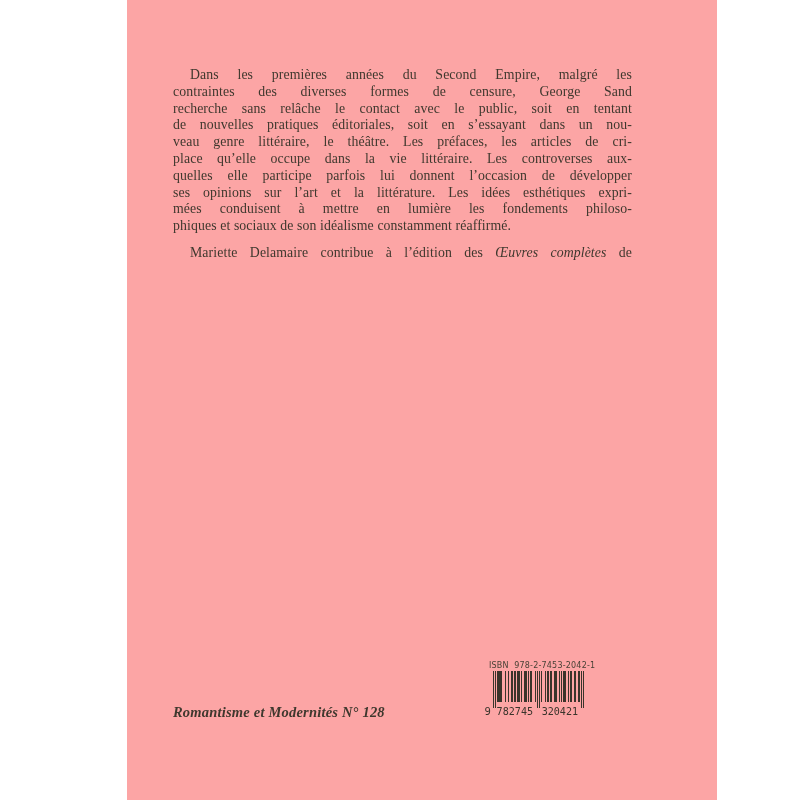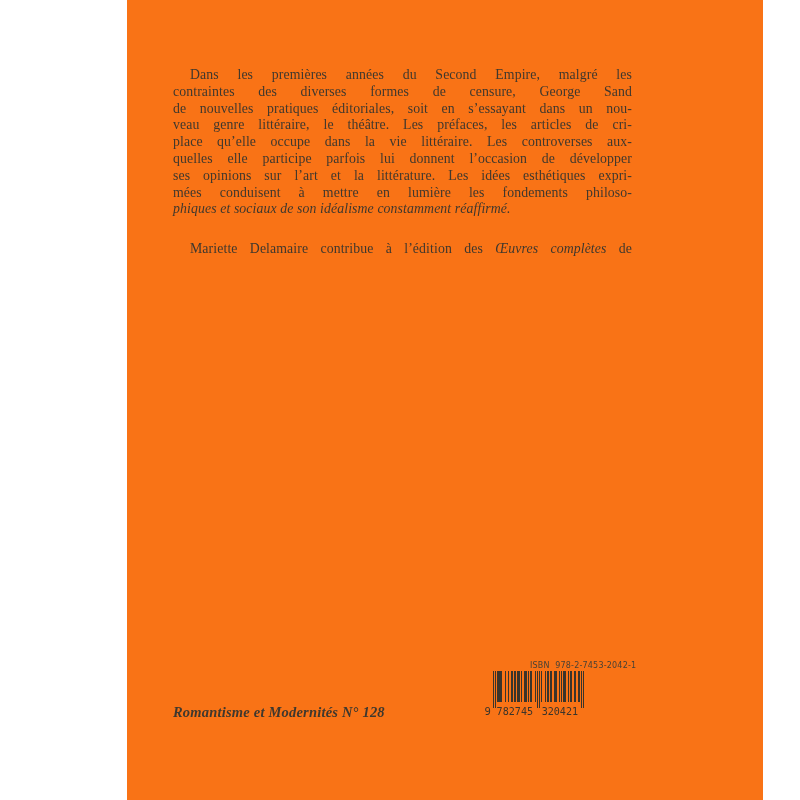--- a/index.html
+++ b/index.html
@@ -3,65 +3,66 @@
 <meta charset="utf-8">
 <style>
   html,body{margin:0;padding:0;}
   body{
     width:800px;height:800px;position:relative;
     background:#ffffff;
     font-family:"Liberation Serif","DejaVu Serif",serif;
     overflow:hidden;
   }
   .cover{
-    position:absolute;left:127px;top:0;width:636px;height:800px;
-    background:#f97316;
+    position:absolute;left:127px;top:0;width:590px;height:800px;
+    background:#fca5a5;
   }
   .blurb{
     position:absolute;left:46px;top:67px;width:459px;
     color:#3f382e;font-size:13.8px;line-height:16.8px;
     letter-spacing:0.1px;
   }
   .para .line{
     text-align:justify;
     text-align-last:justify;
   }
-  .para .line.last{text-align-last:left;font-style:italic;}
+  .para .line.last{text-align-last:left;}
   .para.indent .line:first-child{text-indent:17px;}
-  .para + .para{margin-top:23px;}
+  .para + .para{margin-top:10px;}
   .series{
     position:absolute;left:46px;top:704px;
     font-style:italic;font-size:14.5px;color:#3f382e;
     letter-spacing:0.2px;white-space:nowrap;font-weight:bold;
   }
   .barcode{
     position:absolute;left:354px;top:661px;width:106px;
   }
   .isbn-line{
     font-family:"DejaVu Sans","Liberation Sans",sans-serif;
     font-size:8px;letter-spacing:0.2px;color:#484135;
-    text-align:center;white-space:pre;padding-left:8px;margin-left:41px;
+    text-align:center;white-space:pre;padding-left:8px;
   }
   .barcode svg{display:block;margin-top:1px;}
   .bc-bar{fill:#3a342b;}
   .bc-digit{
     fill:#3a342b;
     font-family:"DejaVu Sans Mono","Liberation Mono",monospace;
     font-size:11px;
   }
 </style>
 </head>
 <body>
 
 <div class="cover">
 
   <div class="blurb" id="blurb">
       <div class="para indent">
         <div class="line">Dans les premières années du Second Empire, malgré les</div>
         <div class="line">contraintes des diverses formes de censure, George Sand</div>
+        <div class="line">recherche sans relâche le contact avec le public, soit en tentant</div>
         <div class="line">de nouvelles pratiques éditoriales, soit en s’essayant dans un nou-</div>
         <div class="line">veau genre littéraire, le théâtre. Les préfaces, les articles de cri-</div>
         <div class="line">place qu’elle occupe dans la vie littéraire. Les controverses aux-</div>
         <div class="line">quelles elle participe parfois lui donnent l’occasion de développer</div>
         <div class="line">ses opinions sur l’art et la littérature. Les idées esthétiques expri-</div>
         <div class="line">mées conduisent à mettre en lumière les fondements philoso-</div>
         <div class="line last">phiques et sociaux de son idéalisme constamment réaffirmé.</div>
       </div>
       <div class="para indent">
         <div class="line"><span>Mariette Delamaire contribue à l’édition des </span><i>Œuvres complètes</i><span> de</span></div>

